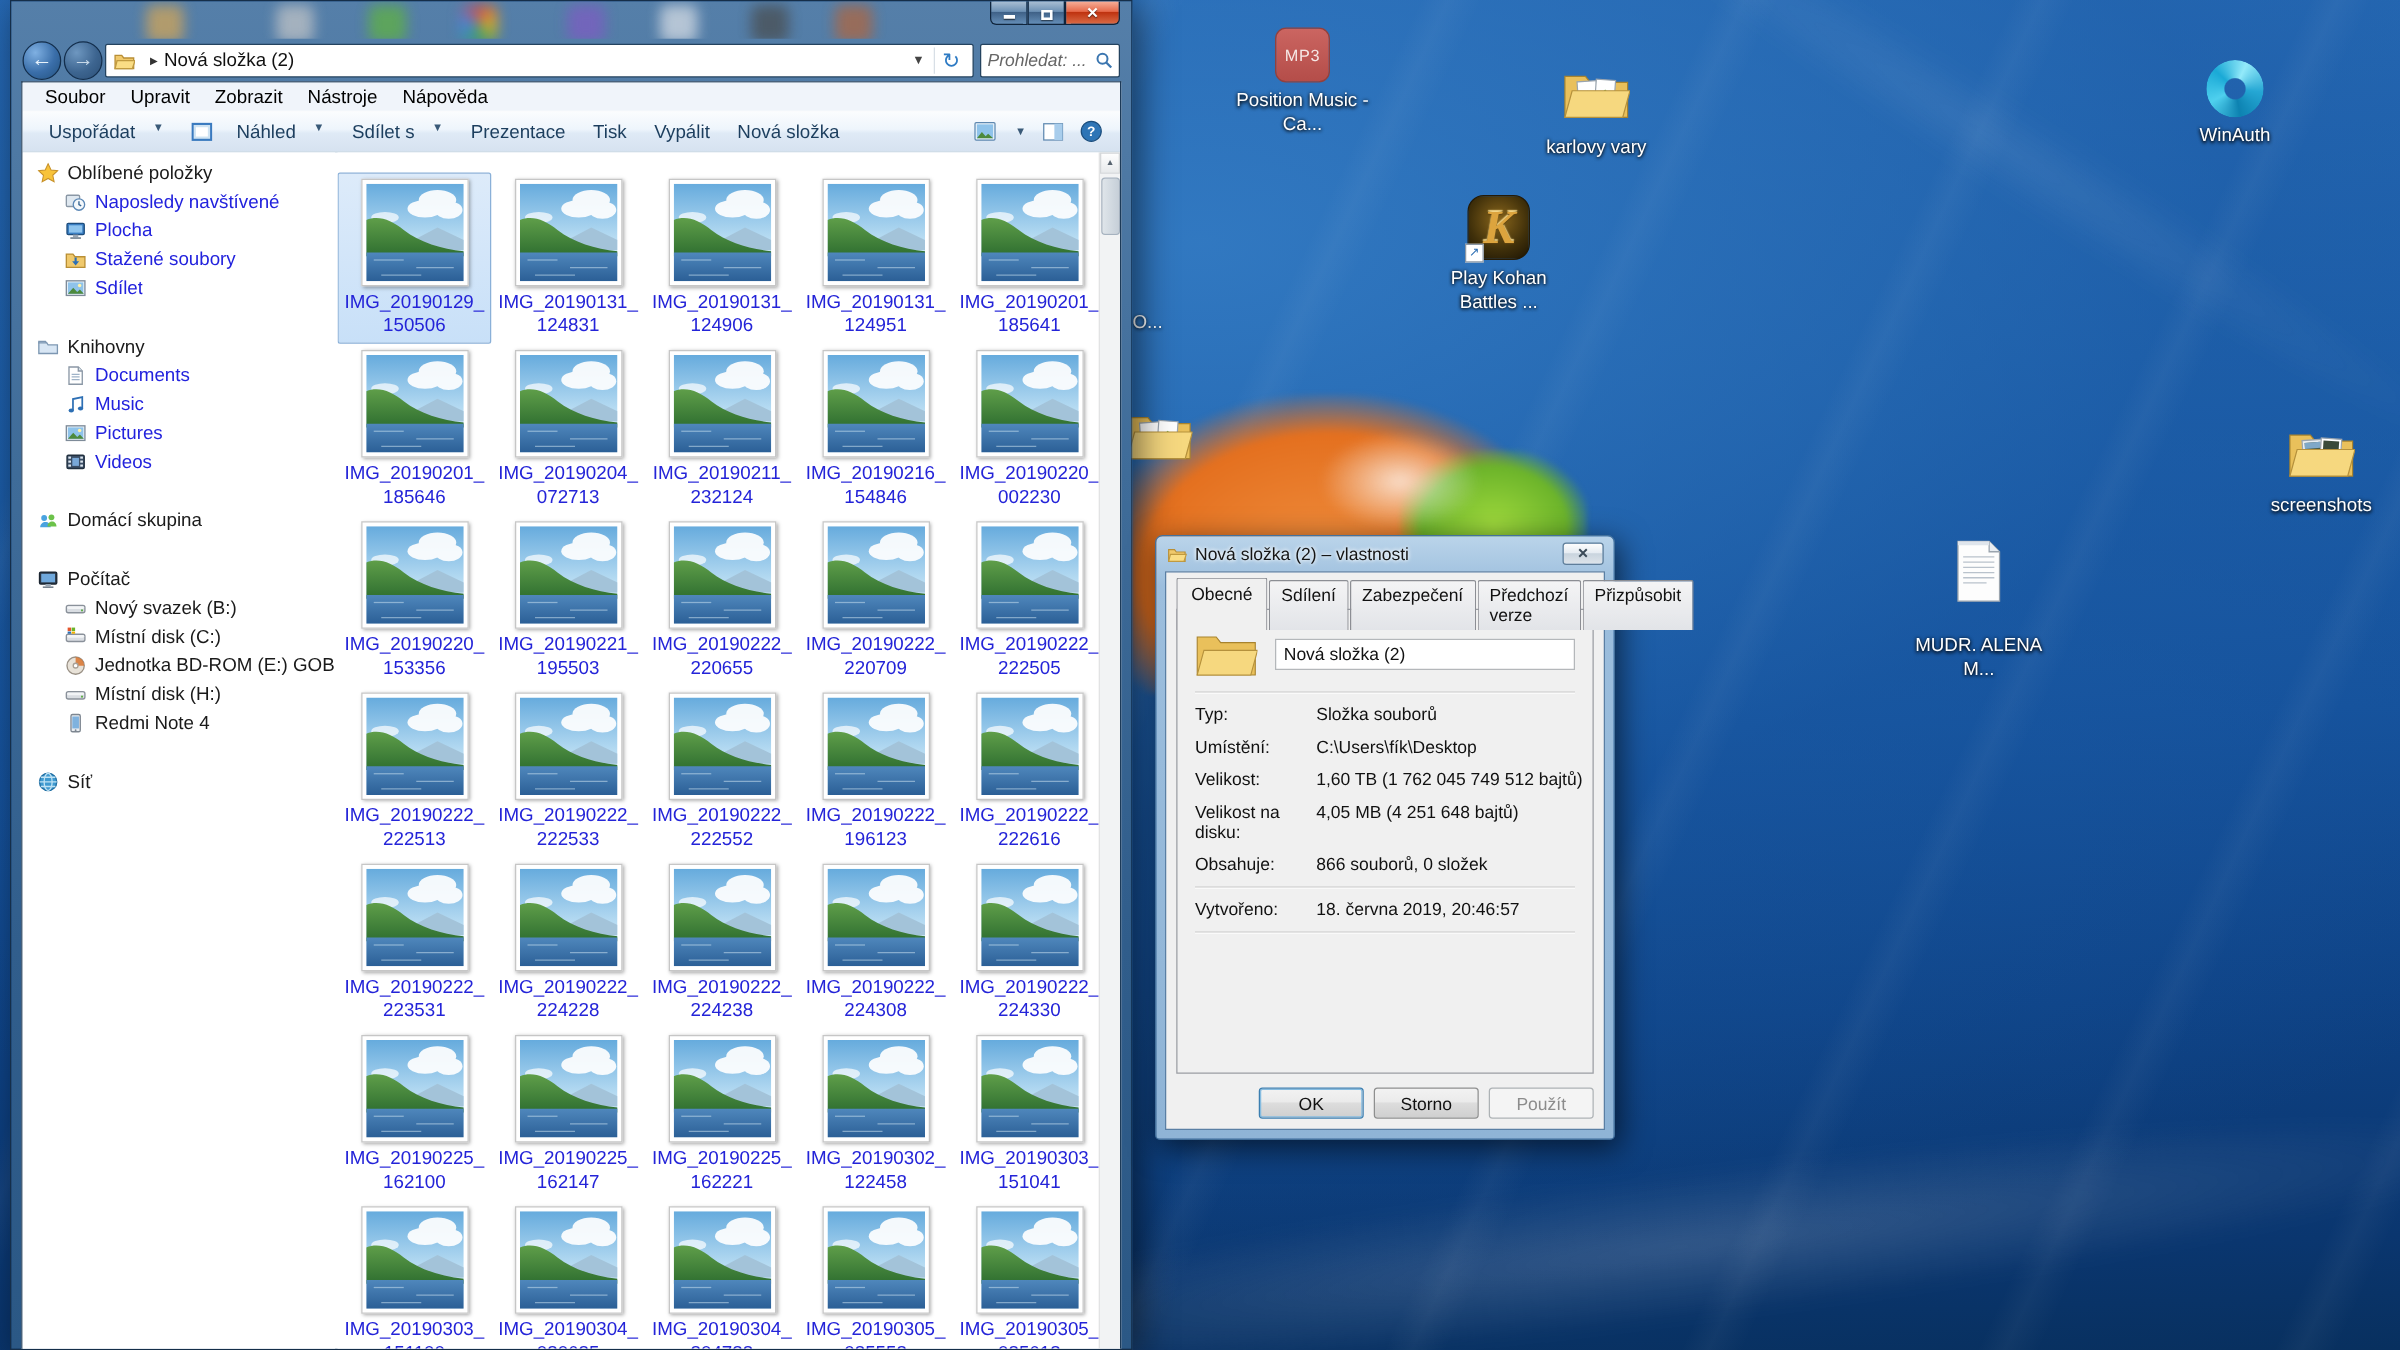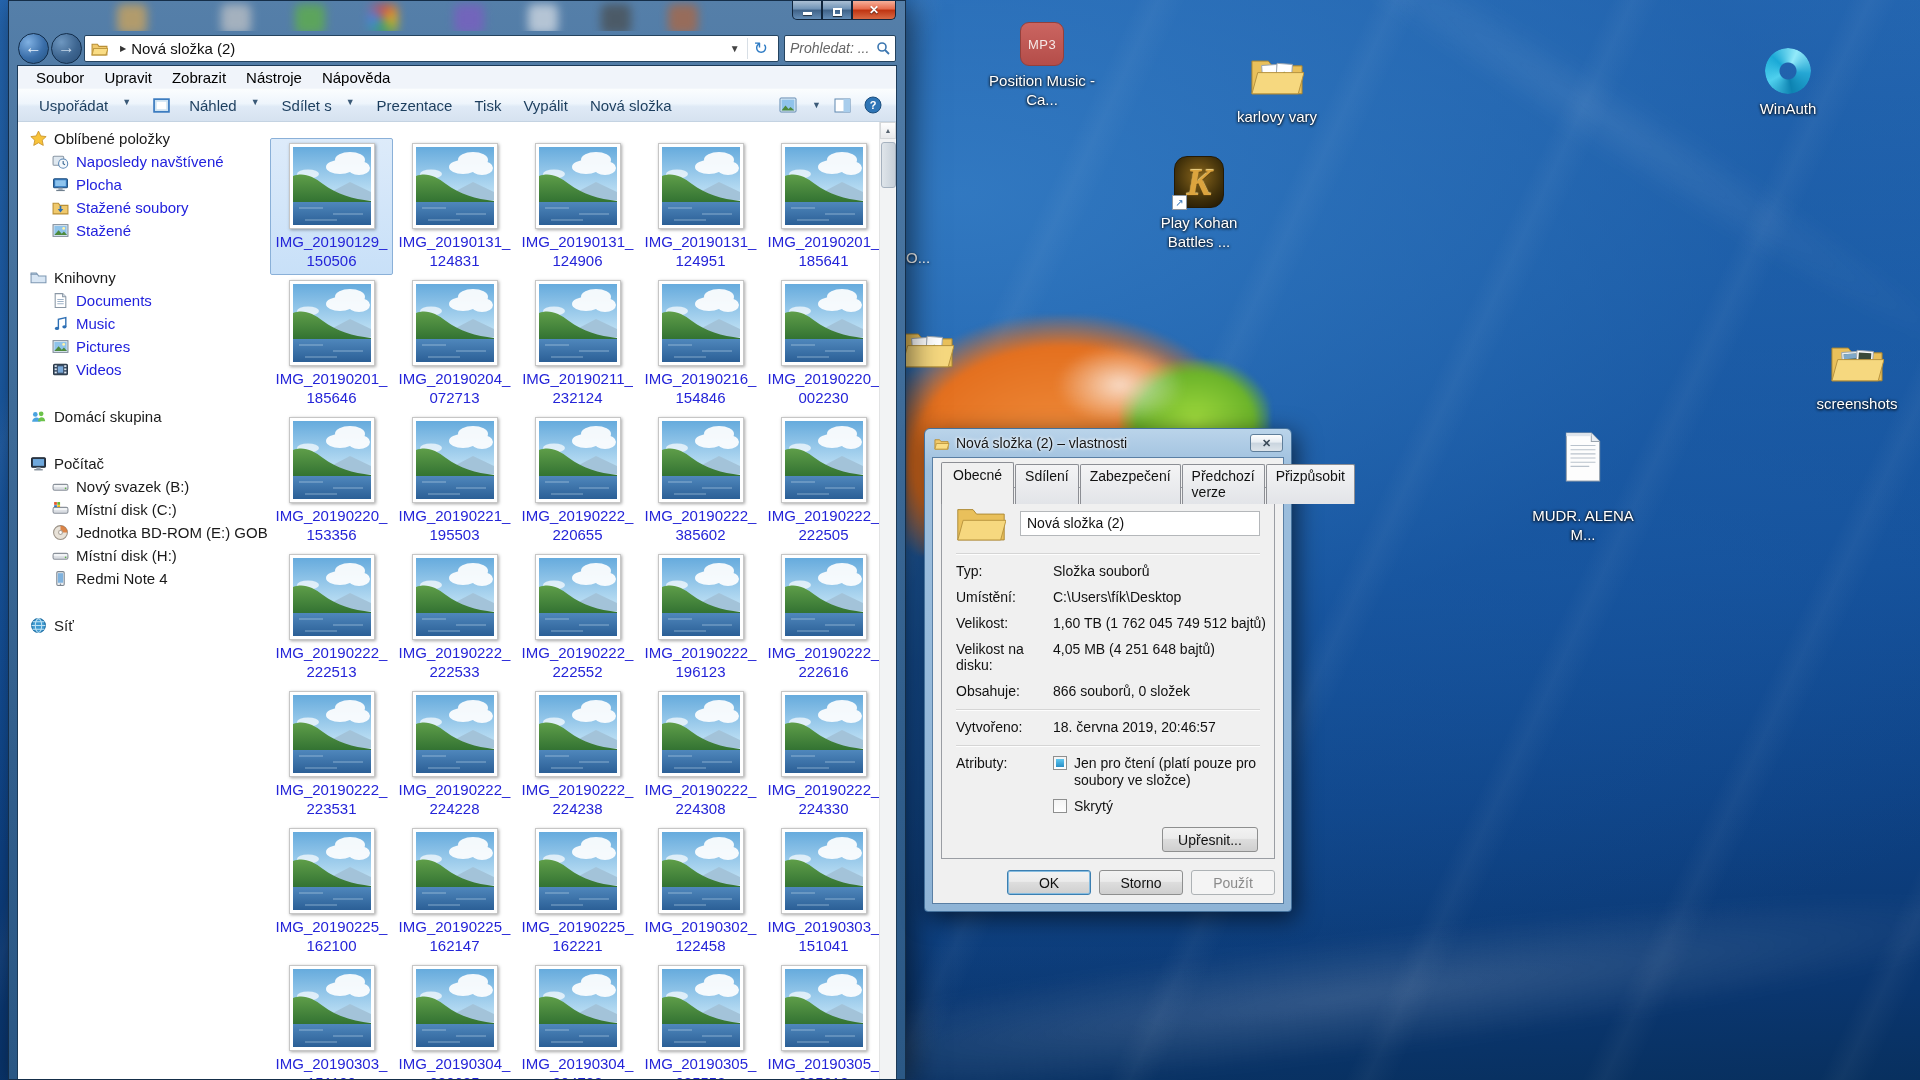--- a/index.html
+++ b/index.html
@@ -376,21 +376,21 @@
           </div>
           <div class="sb-row child link">
             <span class="sb-ico">
               <svg viewBox="0 0 16 16">
                 <rect x="1" y="2.5" width="14" height="11" fill="#eaf3fa" stroke="#7e8b99"></rect>
                 <rect x="2.2" y="3.7" width="11.6" height="8.6" fill="#8fc3ea"></rect>
                 <path d="M2.2 12.3l4-4.5 3 3.2 2-2 3 3.3z" fill="#4d8a3d"></path>
                 <circle cx="11" cy="6" r="1.3" fill="#fff3a8"></circle>
               </svg>
             </span>
-            <span class="sb-lbl">Stažené</span>
+            <span class="sb-lbl">Sdílet</span>
           </div>
           <div class="sb-gap"></div>
           <div class="sb-row header">
             <span class="sb-ico">
               <svg viewBox="0 0 16 16">
                 <path d="M1 5.5V3.8h5l1 1.5" fill="#c2d6ea" stroke="#7d97b2"></path>
                 <path d="M1 5h6l1 1.5h7V13H1z" fill="#d8e6f4" stroke="#7d97b2"></path>
               </svg>
             </span>
             <span class="sb-lbl">Knihovny</span>
@@ -876,21 +876,21 @@
                 <rect y="55" width="78" height="23" fill="url(#g-water)"></rect>
                 <g stroke="#d3e8f5" stroke-width="1" opacity=".5">
                   <line x1="6" y1="61" x2="30" y2="61"></line>
                   <line x1="40" y1="67" x2="70" y2="67"></line>
                   <line x1="12" y1="73" x2="44" y2="73"></line>
                 </g>
               </svg>
             </div>
             <div class="flabel">
               <span>IMG_20190222_</span>
-              <span>385602</span>
+              <span>220709</span>
             </div>
           </div>
           <div class="cell">
             <div class="thumb">
               <svg viewBox="0 0 78 78">
                 <rect width="78" height="78" fill="url(#g-sky)"></rect>
                 <g fill="#ffffff" opacity=".92">
                   <ellipse cx="57" cy="13" rx="15" ry="8"></ellipse>
                   <ellipse cx="47" cy="20" rx="14" ry="7"></ellipse>
                   <ellipse cx="66" cy="21" rx="11" ry="7"></ellipse>
@@ -1473,34 +1473,20 @@
             <span class="f-label">Obsahuje:</span>
             <span class="f-value">866 souborů, 0 složek</span>
           </div>
           <hr>
           <div class="f-row">
             <span class="f-label">Vytvořeno:</span>
             <span class="f-value">18. června 2019, 20:46:57</span>
           </div>
           <hr>
         </div>
-      <div class="attr-block">
-        <span class="f-label">Atributy:</span>
-        <div class="attr-col">
-          <label class="cb-row">
-            <span class="cb indet"></span>
-            <span class="cb-label">Jen pro čtení (platí pouze pro soubory ve složce)</span>
-          </label>
-          <label class="cb-row">
-            <span class="cb"></span>
-            <span class="cb-label">Skrytý</span>
-          </label>
-          <button class="btn adv">Upřesnit...</button>
-        </div>
-      </div>
     </div>
     <div class="dlg-footer">
       <button class="btn focus">OK</button>
       <button class="btn">Storno</button>
       <button class="btn" disabled="">Použít</button>
     </div>
   </div>
 </div>
 
 </body></html>

